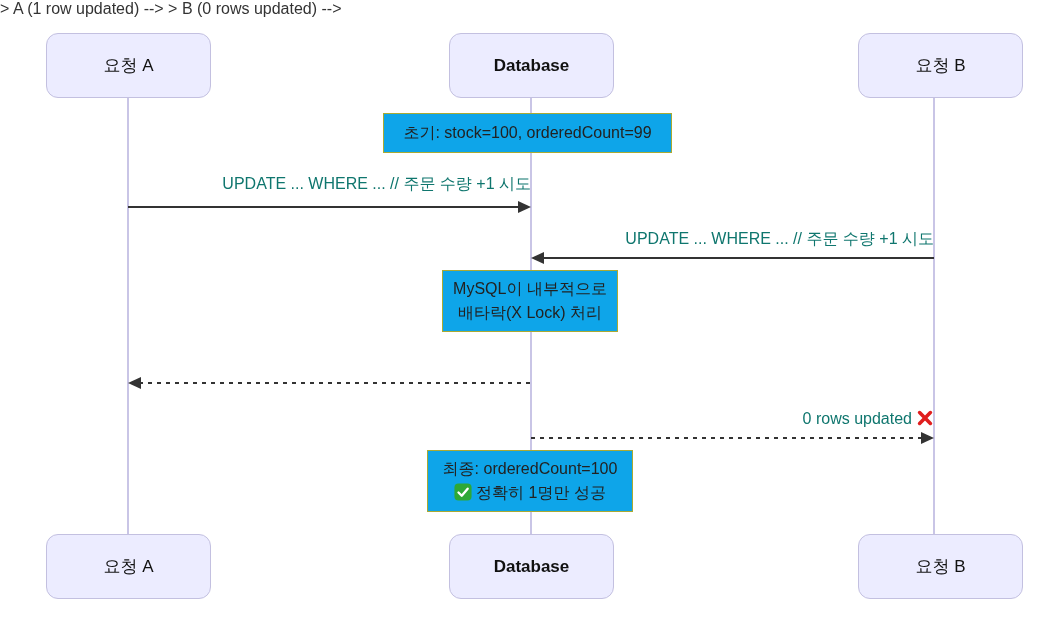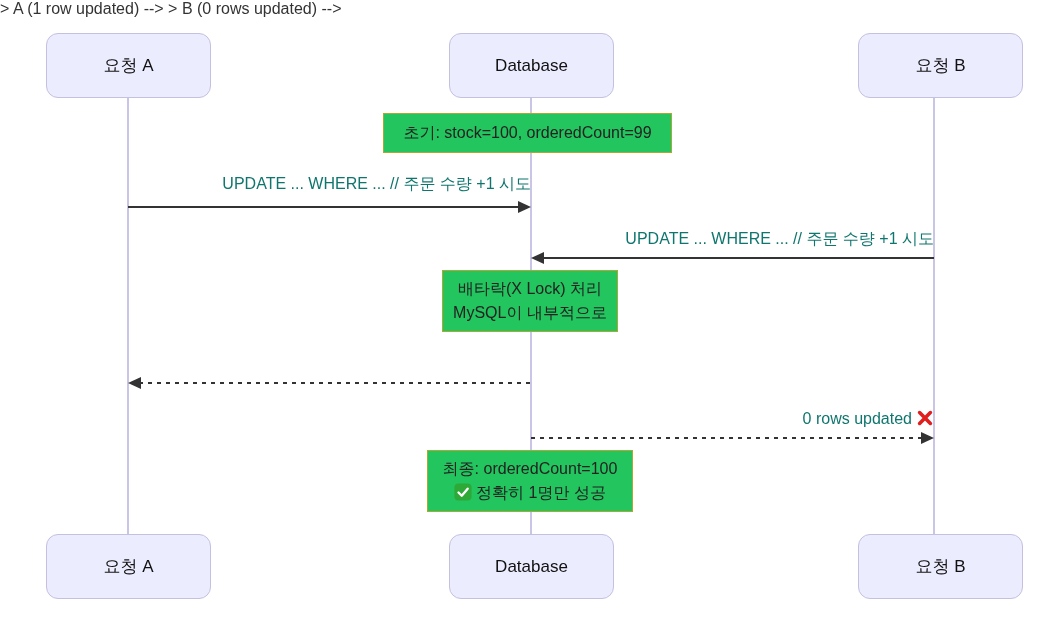--- a/index.html
+++ b/index.html
@@ -22,41 +22,41 @@
     border: 1px solid #c3c0e0;
     border-radius: 12px;
     display: flex;
     align-items: center;
     justify-content: center;
     font-size: 17px;
     color: #111111;
     box-sizing: content-box;
   }
   .actor-a   { left: 46px;  }
-  .actor-db  { left: 449px; }
+  .actor-db  { left: 449px; font-weight: bold; }
   .actor-b   { left: 852px; margin-left: 6px; }
   .row-top    { top: 33px; }
   .row-bottom { top: 534px; }
 
   
   .lifeline {
     position: absolute;
     top: 98px;
     width: 1.5px;
     height: 436px;
     background: #c9c5e6;
   }
   .lifeline-a  { left: 127px; }
   .lifeline-db { left: 530px; }
   .lifeline-b  { left: 933px; }
 
   
   .note {
     position: absolute;
-    background: #22c55e;
+    background: #0ea5e9;
     border: 1px solid #AAAA33;
     display: flex;
     flex-direction: column;
     align-items: center;
     justify-content: center;
     font-size: 16px;
     text-align: center;
     line-height: 24px;
     color: #222222;
   }
@@ -148,22 +148,22 @@
   <div class="msg-line solid msg1-line"></div>
   <div class="arrowhead arrow-right msg1-arrow"></div>
 
   
   <div class="msg-label msg2-label">UPDATE ... WHERE ... // 주문 수량 +1 시도</div>
   <div class="msg-line solid msg2-line"></div>
   <div class="arrowhead arrow-left msg2-arrow"></div>
 
   
   <div class="note note-lock">
+    <span class="note-line">MySQL이 내부적으로</span>
     <span class="note-line">배타락(X Lock) 처리</span>
-    <span class="note-line">MySQL이 내부적으로</span>
   </div>
 
   &gt; A (1 row updated) --&gt;
   <div class="msg-line dashed msg3-line"></div>
   <div class="arrowhead arrow-left msg3-arrow"></div>
 
   &gt; B (0 rows updated) --&gt;
   <div class="msg-label msg4-label">
     <span>0 rows updated</span><span class="inline-icon"><svg width="18" height="18" viewBox="0 0 20 20">
           <path d="M4 4 L16 16 M16 4 L4 16" stroke="#E01E1E" stroke-width="4" stroke-linecap="round"></path>

